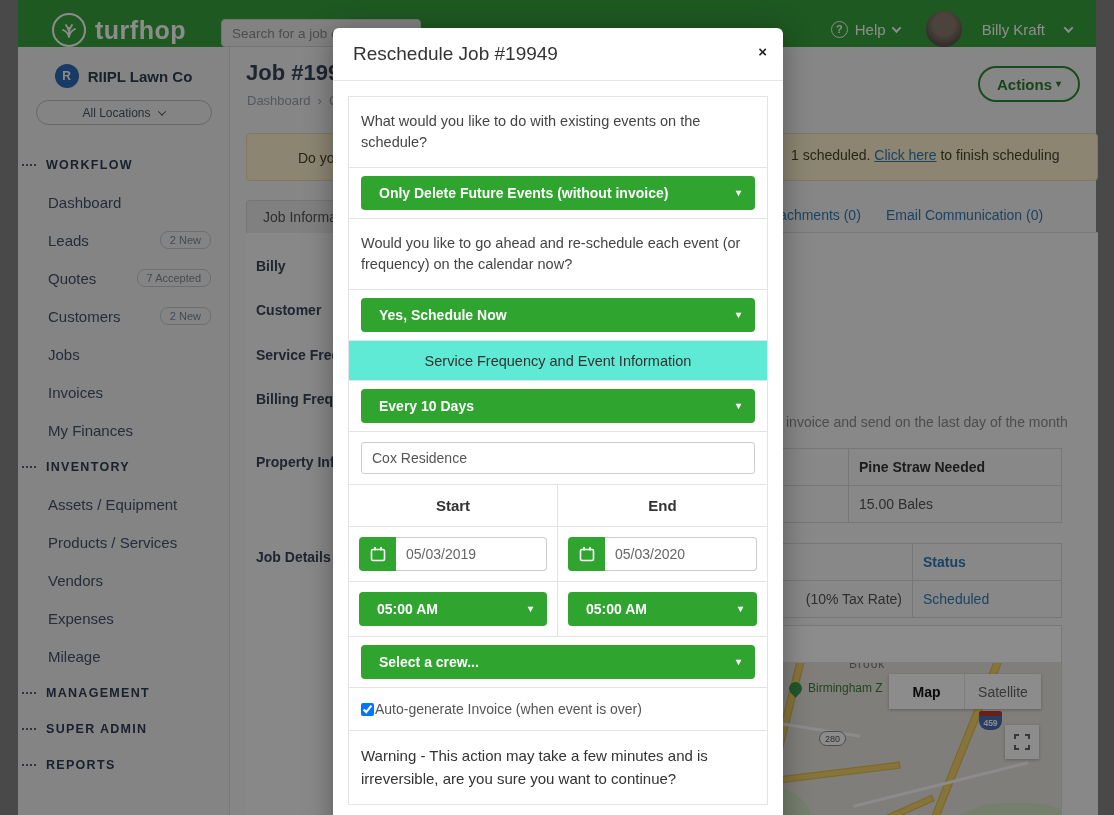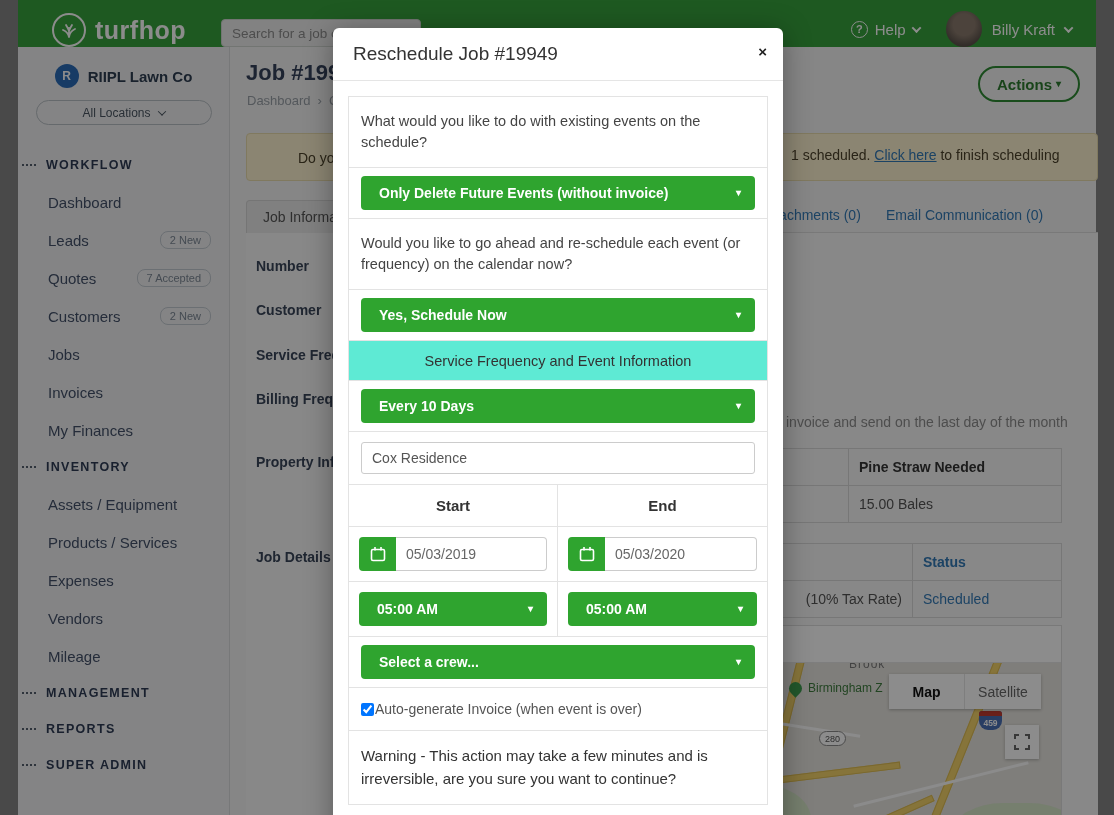--- a/index.html
+++ b/index.html
@@ -20,21 +20,21 @@
   .brand-name { font-size:25px; font-weight:700; letter-spacing:.5px; }
   .nav-search { margin-left:35px; width:200px; height:28px; border:1px solid #cfd6cf;
     background:#ededed; border-radius:4px; padding:0 10px; font-size:13.5px; color:#555; outline:none; }
   .nav-search::placeholder { color:#8d8d8d; }
   .nav-right { margin-left:auto; display:flex; align-items:center; gap:26px; margin-right:24px; }
   .help-wrap { display:flex; align-items:center; gap:7px; font-size:15px; }
   .help-circle { width:17px; height:17px; border:1.5px solid #fff; border-radius:50%;
     font-size:11px; display:flex; align-items:center; justify-content:center; font-weight:700; }
   .chev { width:7px; height:7px; border-left:2px solid currentColor; border-bottom:2px solid currentColor;
     display:inline-block; transform:rotate(-45deg) translate(1px,-1px); }
-  .user-wrap { display:flex; align-items:center; gap:10px; font-size:15px; }
+  .user-wrap { display:flex; align-items:center; gap:20px; font-size:15px; }
   .avatar { width:36px; height:36px; border-radius:50%;
     background:radial-gradient(circle at 50% 38%, #8a7a6d 0 38%, #5f554e 70%, #49423c 100%); }
 
   
   .sidebar { position:absolute; left:18px; top:47px; width:212px; height:768px;
     background:#f0f1f2; border-right:1px solid #d9dbdd; z-index:2; color:#44516a; }
   .company-row { display:flex; align-items:center; justify-content:center; gap:9px; padding-top:17px; }
   .company-avatar { width:24px; height:24px; border-radius:50%; background:#2b6cb8; color:#fff;
     font-size:12px; font-weight:700; display:flex; align-items:center; justify-content:center; }
   .company-name { font-size:15px; font-weight:600; color:#2f3e52; }
@@ -223,40 +223,40 @@
         <span class="dashes"></span>
         <span>INVENTORY</span>
       </div>
       <div class="side-item">
         <span>Assets / Equipment</span>
       </div>
       <div class="side-item">
         <span>Products / Services</span>
       </div>
       <div class="side-item">
+        <span>Vendors</span>
+      </div>
+      <div class="side-item">
         <span>Expenses</span>
-      </div>
-      <div class="side-item">
-        <span>Vendors</span>
       </div>
       <div class="side-item">
         <span>Mileage</span>
       </div>
 
       <div class="side-section">
         <span class="dashes"></span>
         <span>MANAGEMENT</span>
       </div>
       <div class="side-section">
         <span class="dashes"></span>
-        <span>REPORTS</span>
+        <span>SUPER ADMIN</span>
       </div>
       <div class="side-section">
         <span class="dashes"></span>
-        <span>SUPER ADMIN</span>
+        <span>REPORTS</span>
       </div>
     </div>
   </div>
 
   <div class="main">
     <div class="page-title">Job #19949</div>
     <div class="breadcrumb">
       <span class="crumb">Dashboard</span>
       <span>›</span>
       <span class="crumb">Customers</span>
@@ -277,21 +277,21 @@
 
     <div class="tabbar">
       <div class="tab-active">
         <span>Job Information</span>
       </div>
       <span class="tab-link tab-attach">Attachments (0)</span>
       <span class="tab-link tab-email">Email Communication (0)</span>
     </div>
 
     <div class="content-card">
-      <span class="field-label" style="top:25px">Number</span>
+      <span class="field-label" style="top:25px">Billy</span>
       <span class="field-label" style="top:69px">Customer</span>
       <span class="field-label" style="top:114px">Service Frequency</span>
       <span class="field-label" style="top:158px">Billing Frequency</span>
       <span class="field-label" style="top:221px">Property Info</span>
       <span class="field-label" style="top:316px">Job Details</span>
 
       <span class="billing-note">invoice and send on the last day of the month</span>
 
       <div class="detail-table pine-table">
         <div class="dt-row">

